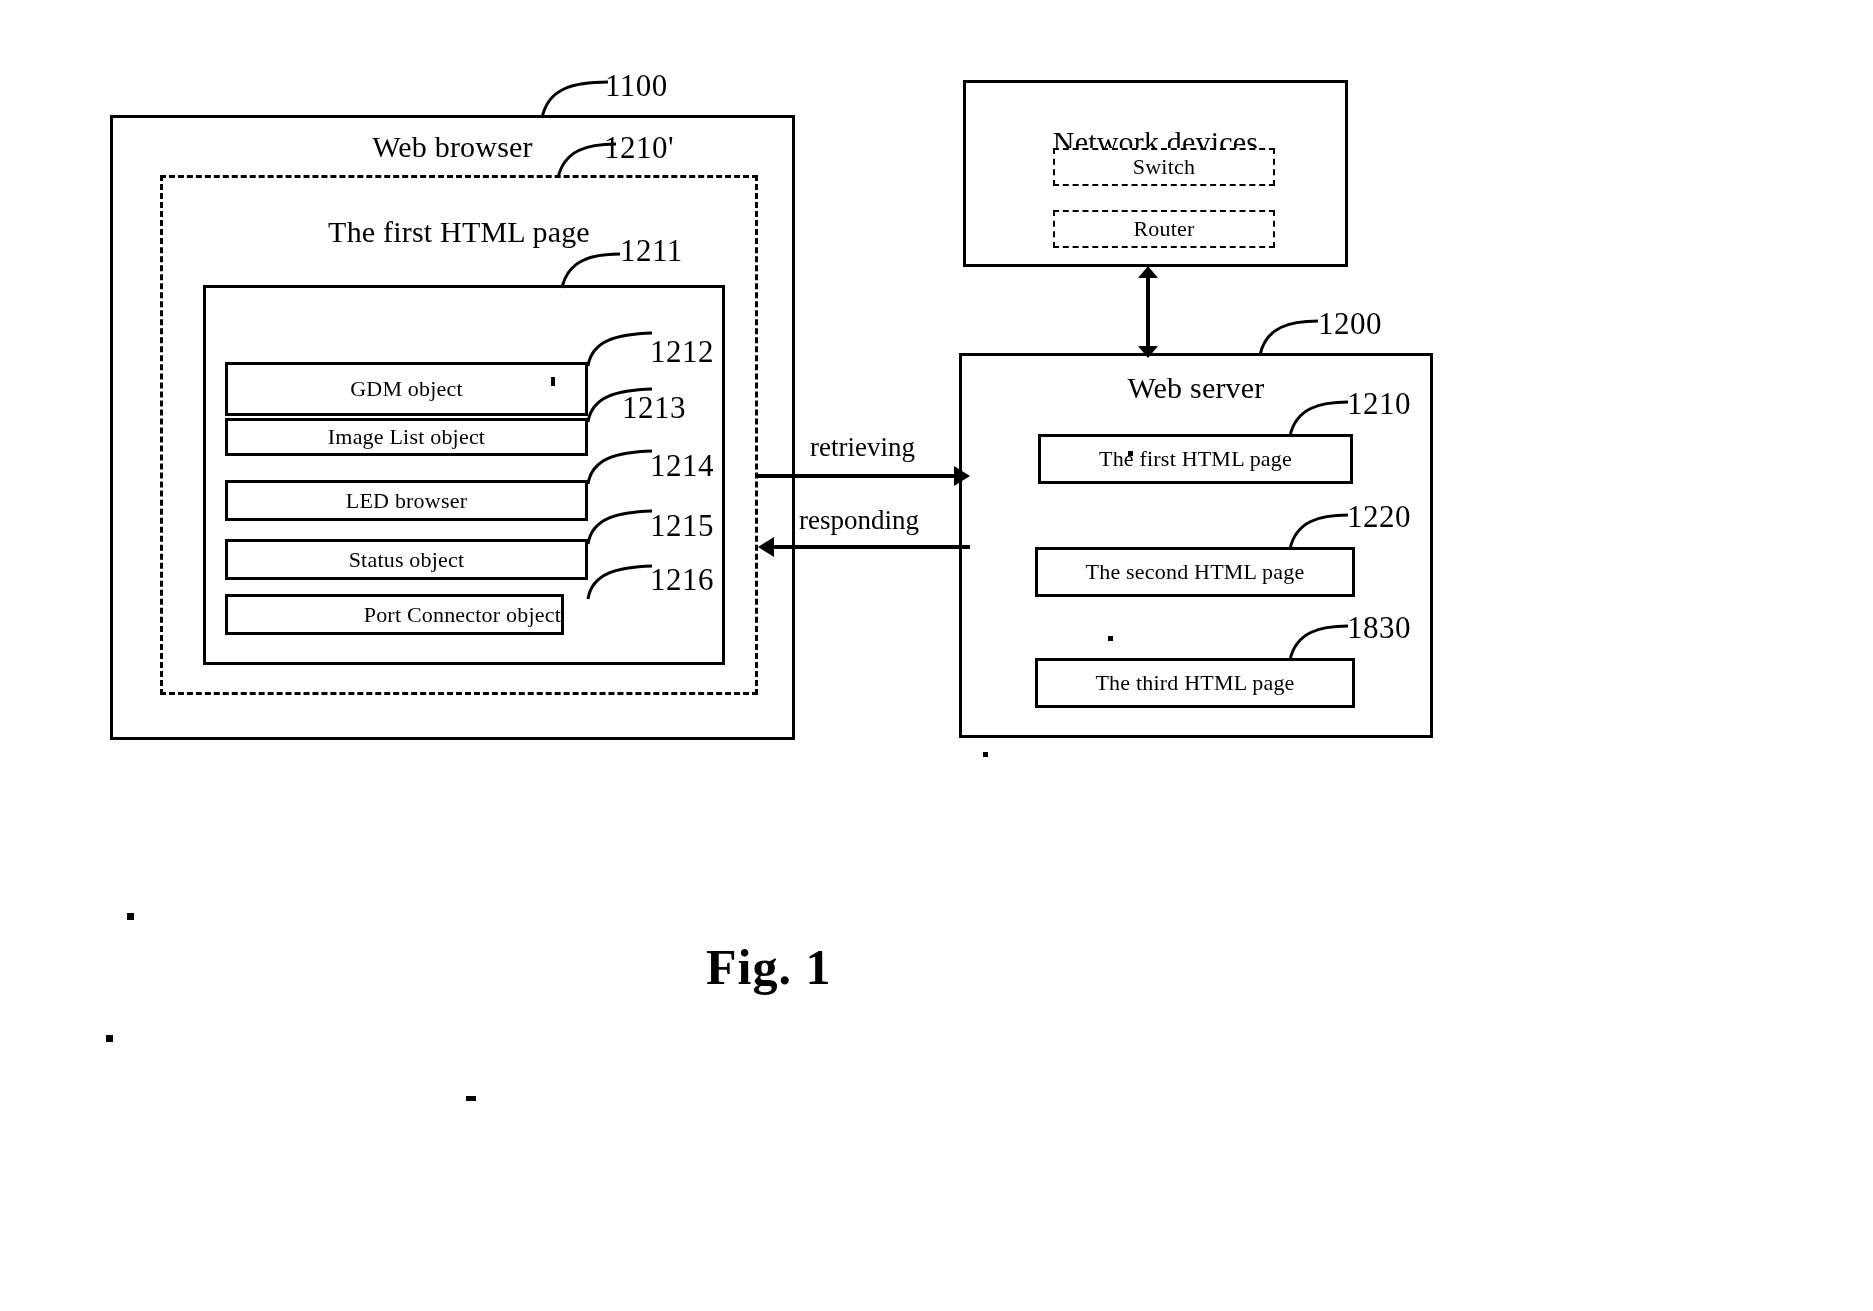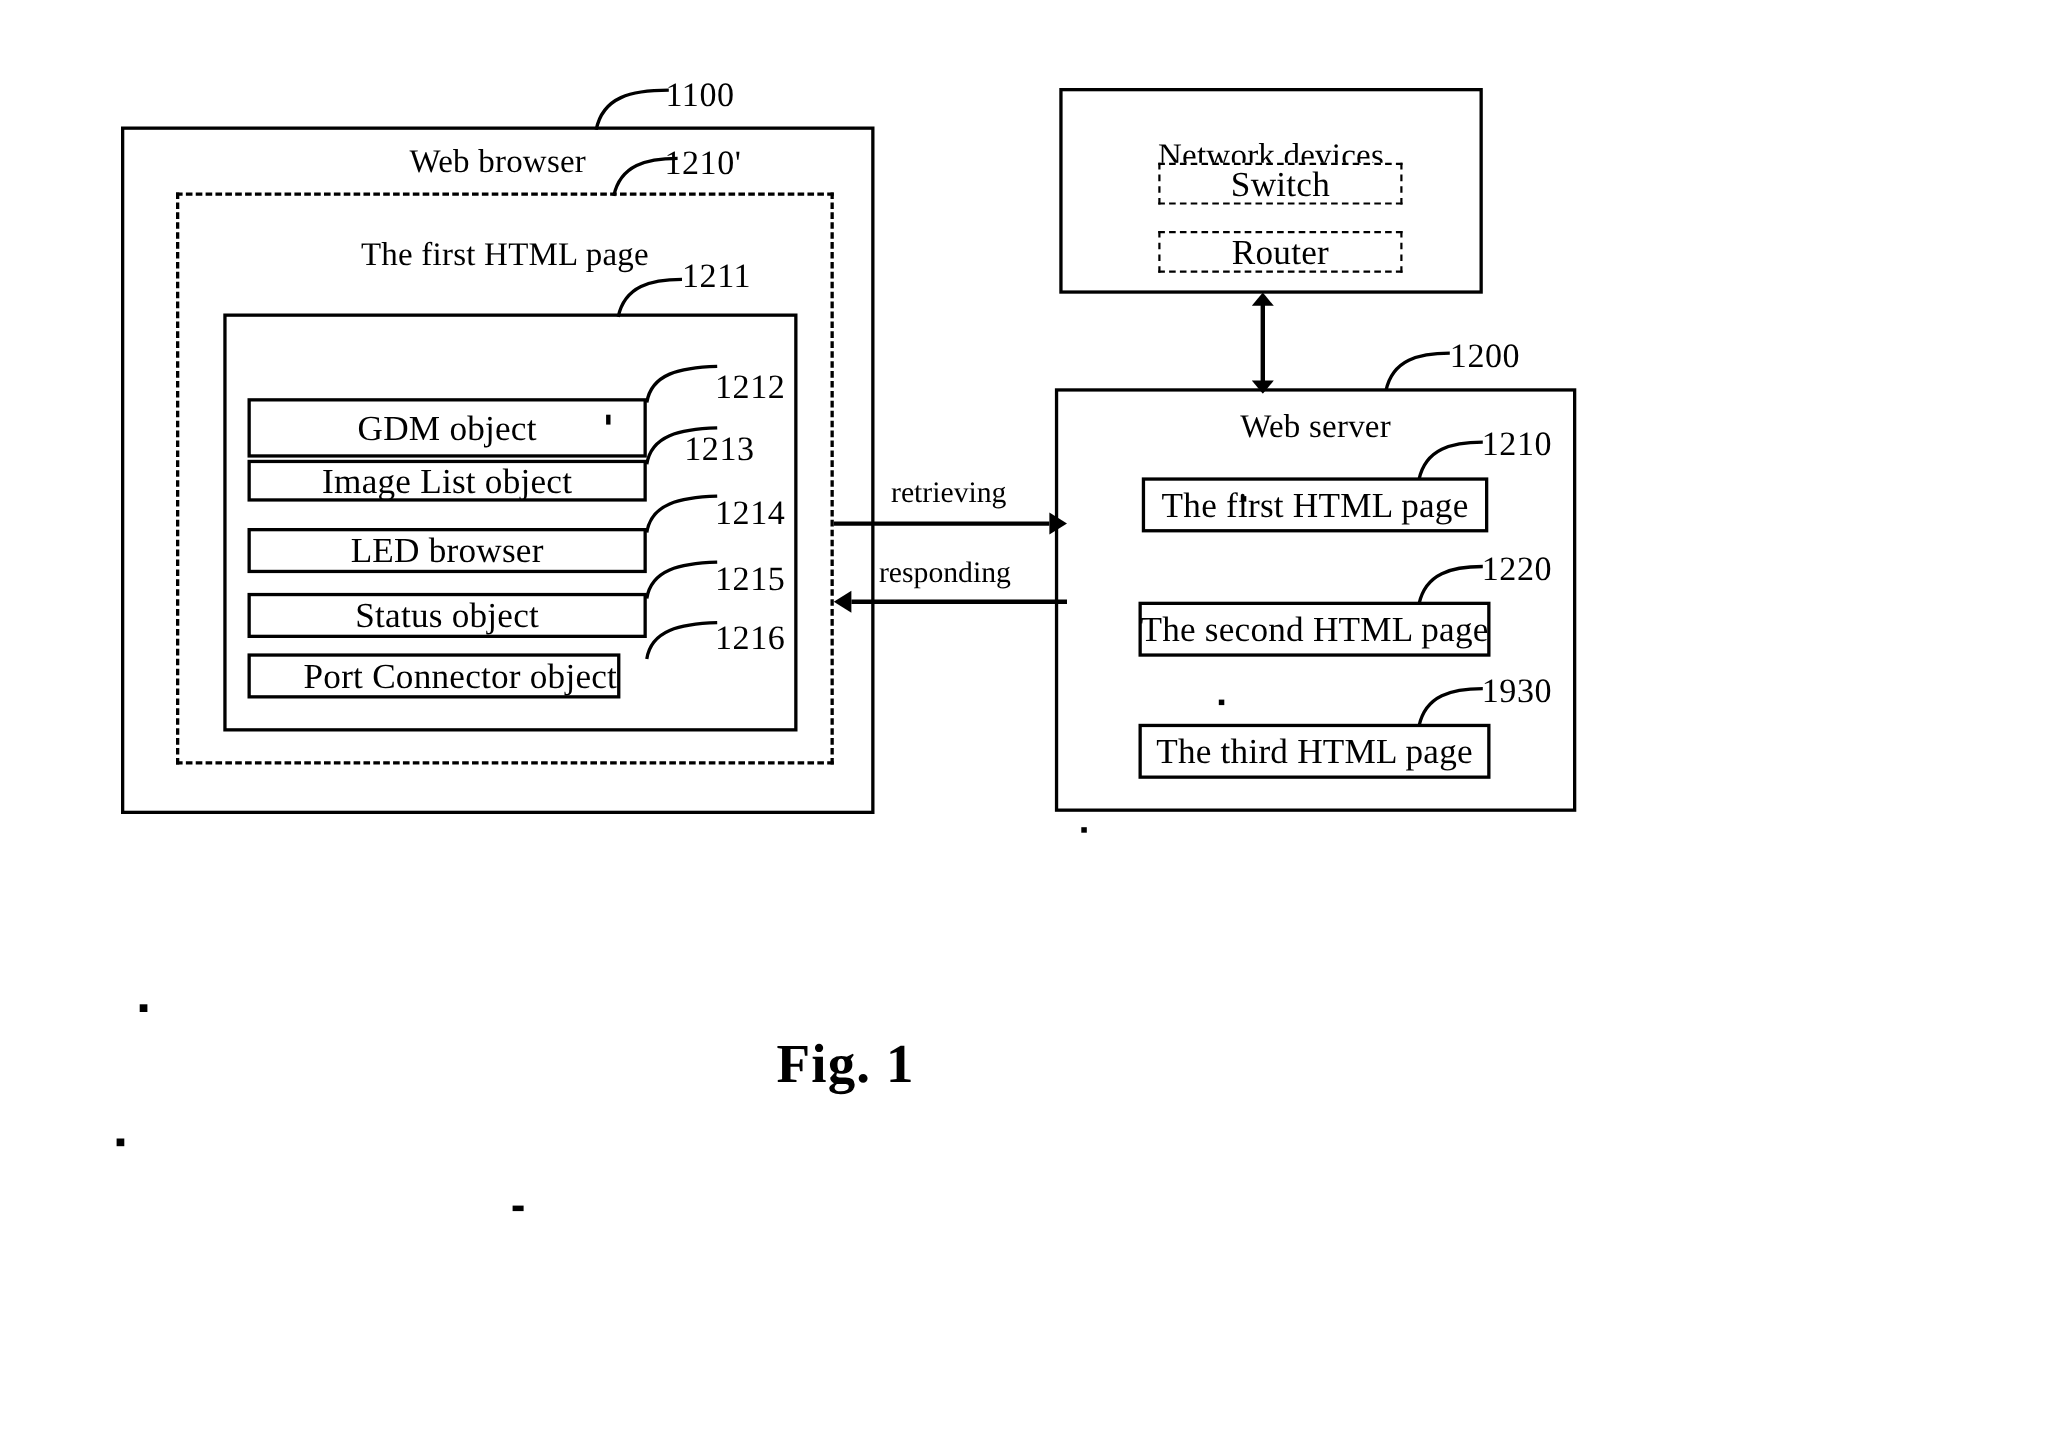--- a/index.html
+++ b/index.html
@@ -53,21 +53,21 @@
 
   
   .ttl {
     position: absolute;
     font-size: 30px;
     letter-spacing: 0.2px;
     white-space: nowrap;
     text-align: center;
   }
   .lbl {
-    font-size: 32px;
+    font-size: 22px;
     white-space: nowrap;
     letter-spacing: 0.2px;
   }
   .refnum {
     position: absolute;
     font-size: 31px;
     white-space: nowrap;
     letter-spacing: 0.5px;
   }
   .arrow-label {
@@ -230,21 +230,21 @@
     <path d="M2 38 C 8 10, 32 4, 60 4" fill="none" stroke="#000" stroke-width="3"></path>
   </svg>
   <div class="refnum" style="left:1347px; top:499px;">1220</div>
 
   <div class="inner-box" style="left:1035px; top:658px; width:320px; height:50px;">
     <span class="lbl">The third HTML page</span>
   </div>
   <svg class="leader" style="left:1288px; top:622px; width:62px; height:40px;" viewBox="0 0 62 40">
     <path d="M2 38 C 8 10, 32 4, 60 4" fill="none" stroke="#000" stroke-width="3"></path>
   </svg>
-  <div class="refnum" style="left:1347px; top:610px;">1930</div>
+  <div class="refnum" style="left:1347px; top:610px;">1830</div>
 
   <div class="dot" style="left:1128px; top:451px;"></div>
   <div class="dot" style="left:1108px; top:636px;"></div>
   <div class="dot" style="left:983px; top:752px;"></div>
   <div class="dot" style="left:127px; top:913px; width:7px; height:7px;"></div>
   <div class="dot" style="left:106px; top:1035px; width:7px; height:7px;"></div>
   <div class="dot" style="left:466px; top:1096px; width:10px; height:5px;"></div>
 
   <div class="figcap" style="left:706px; top:938px;">Fig. 1</div>
 

